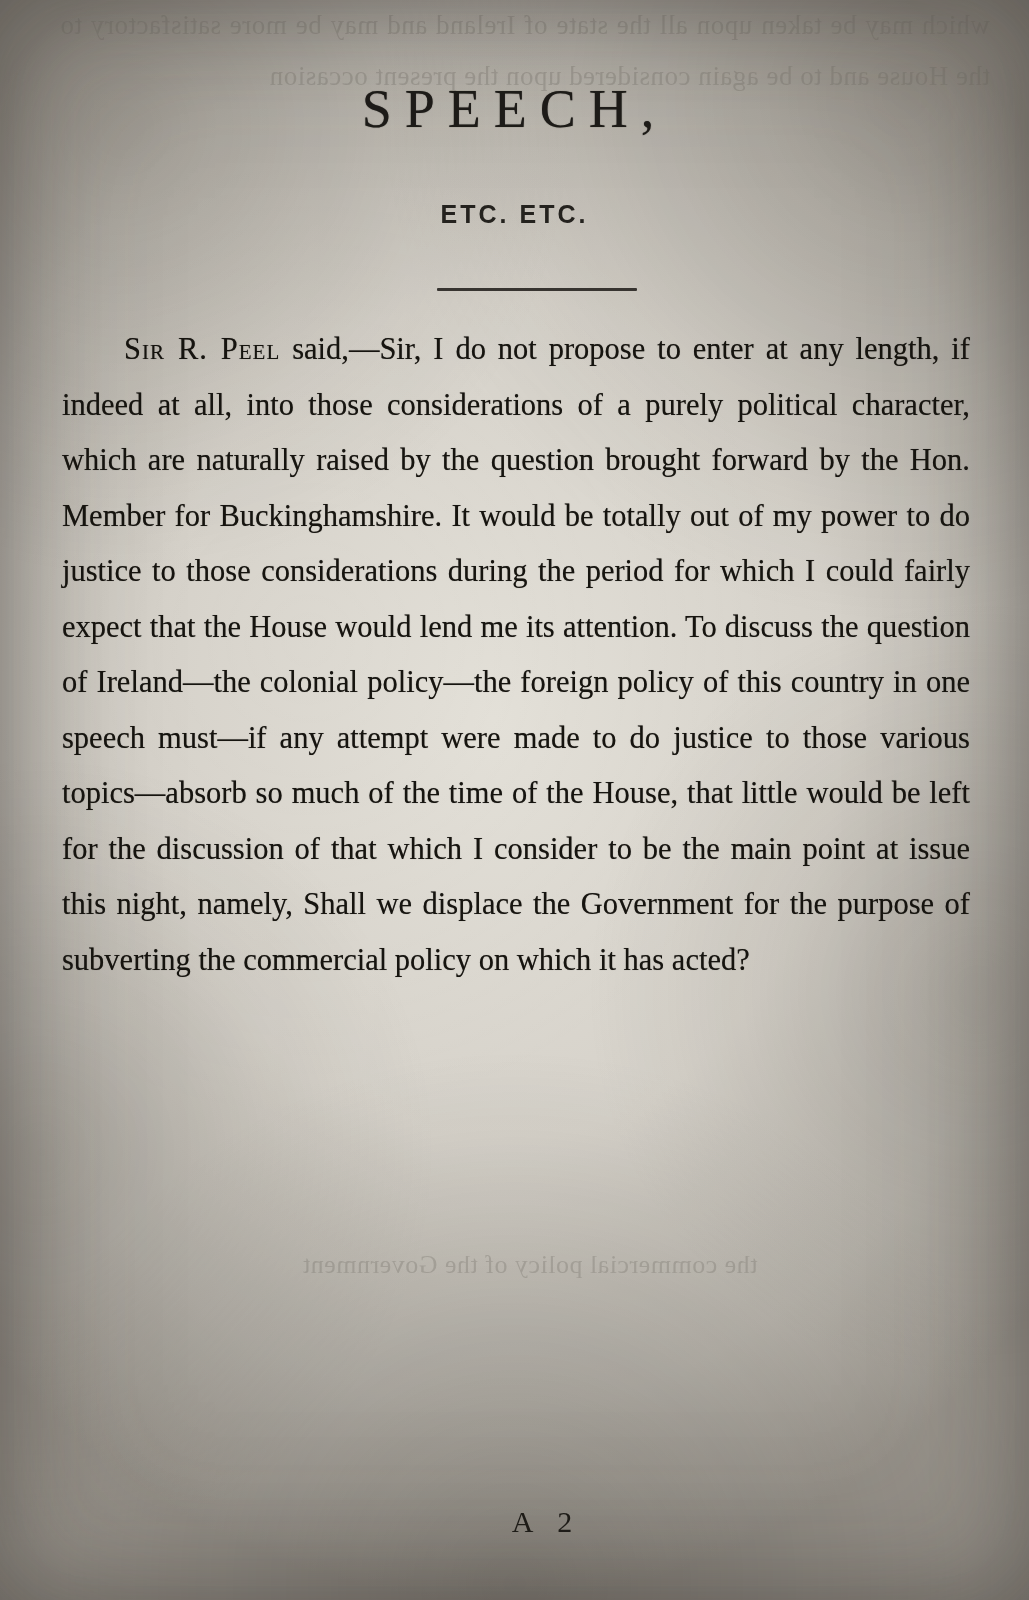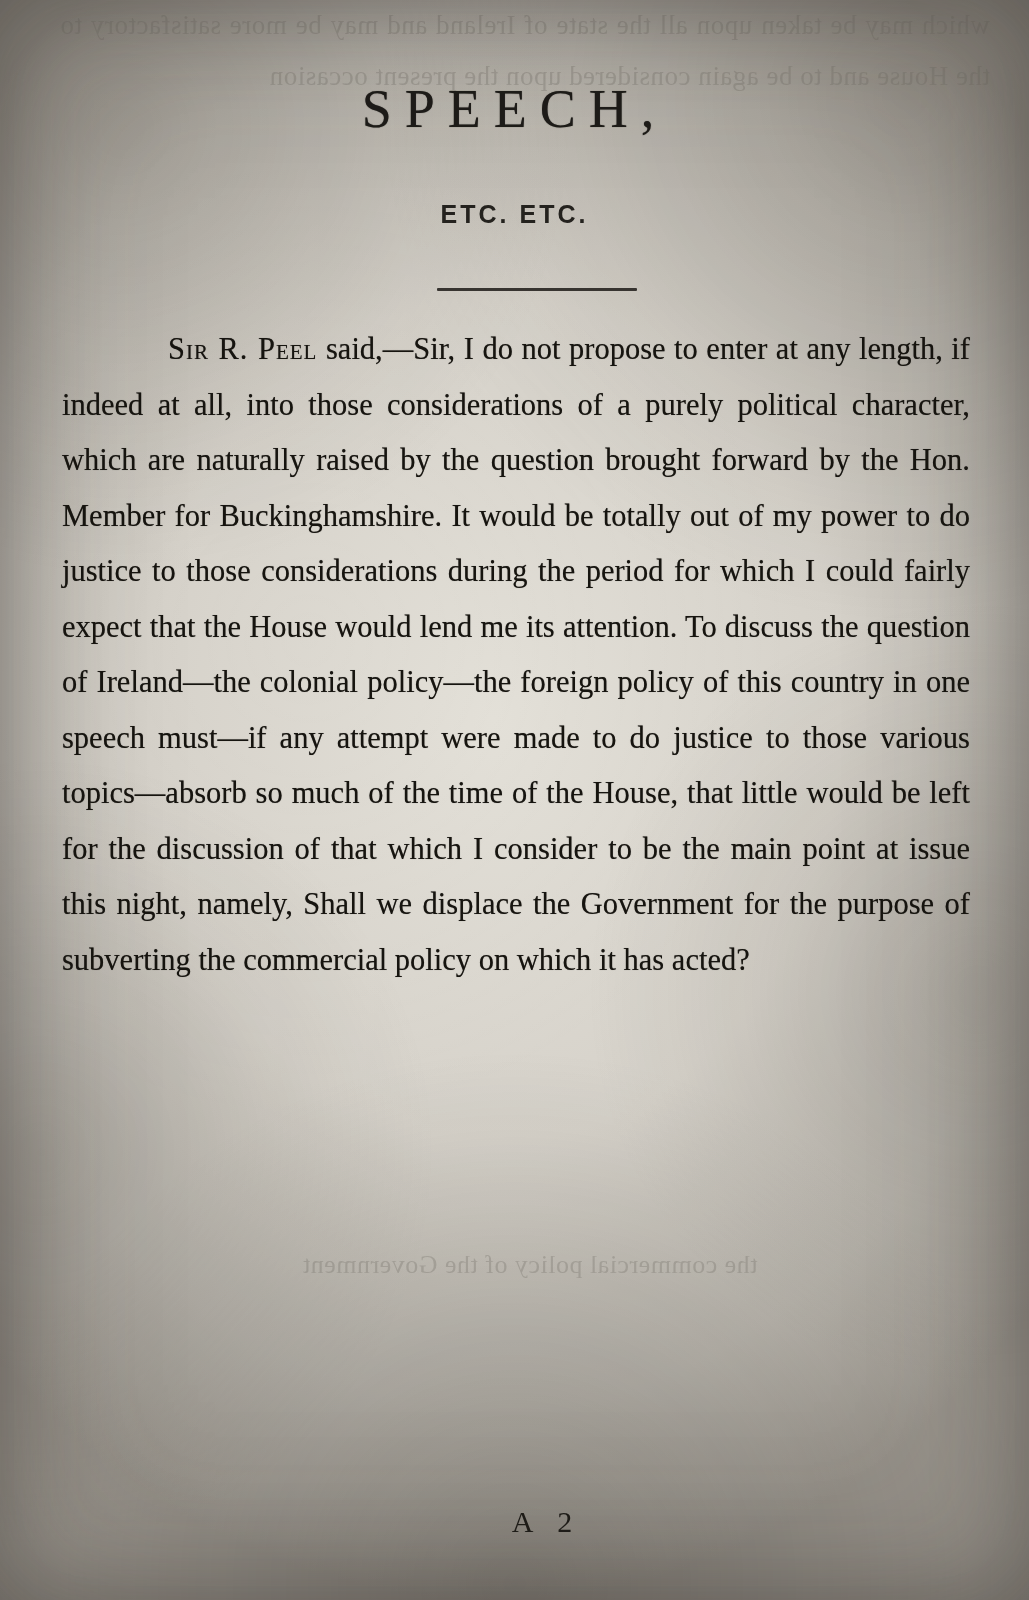--- a/index.html
+++ b/index.html
@@ -136,21 +136,20 @@
   }
 
   .body-text p {
     margin: 0;
     text-indent: 62px;
   }
 
   .smallcaps {
     font-variant: small-caps;
     letter-spacing: 1px;
-    margin-left: 44px;
   }
 
   .signature {
     position: absolute;
     top: 1505px;
     left: 0;
     width: 1029px;
     text-align: center;
     font-size: 30px;
     letter-spacing: 9px;

